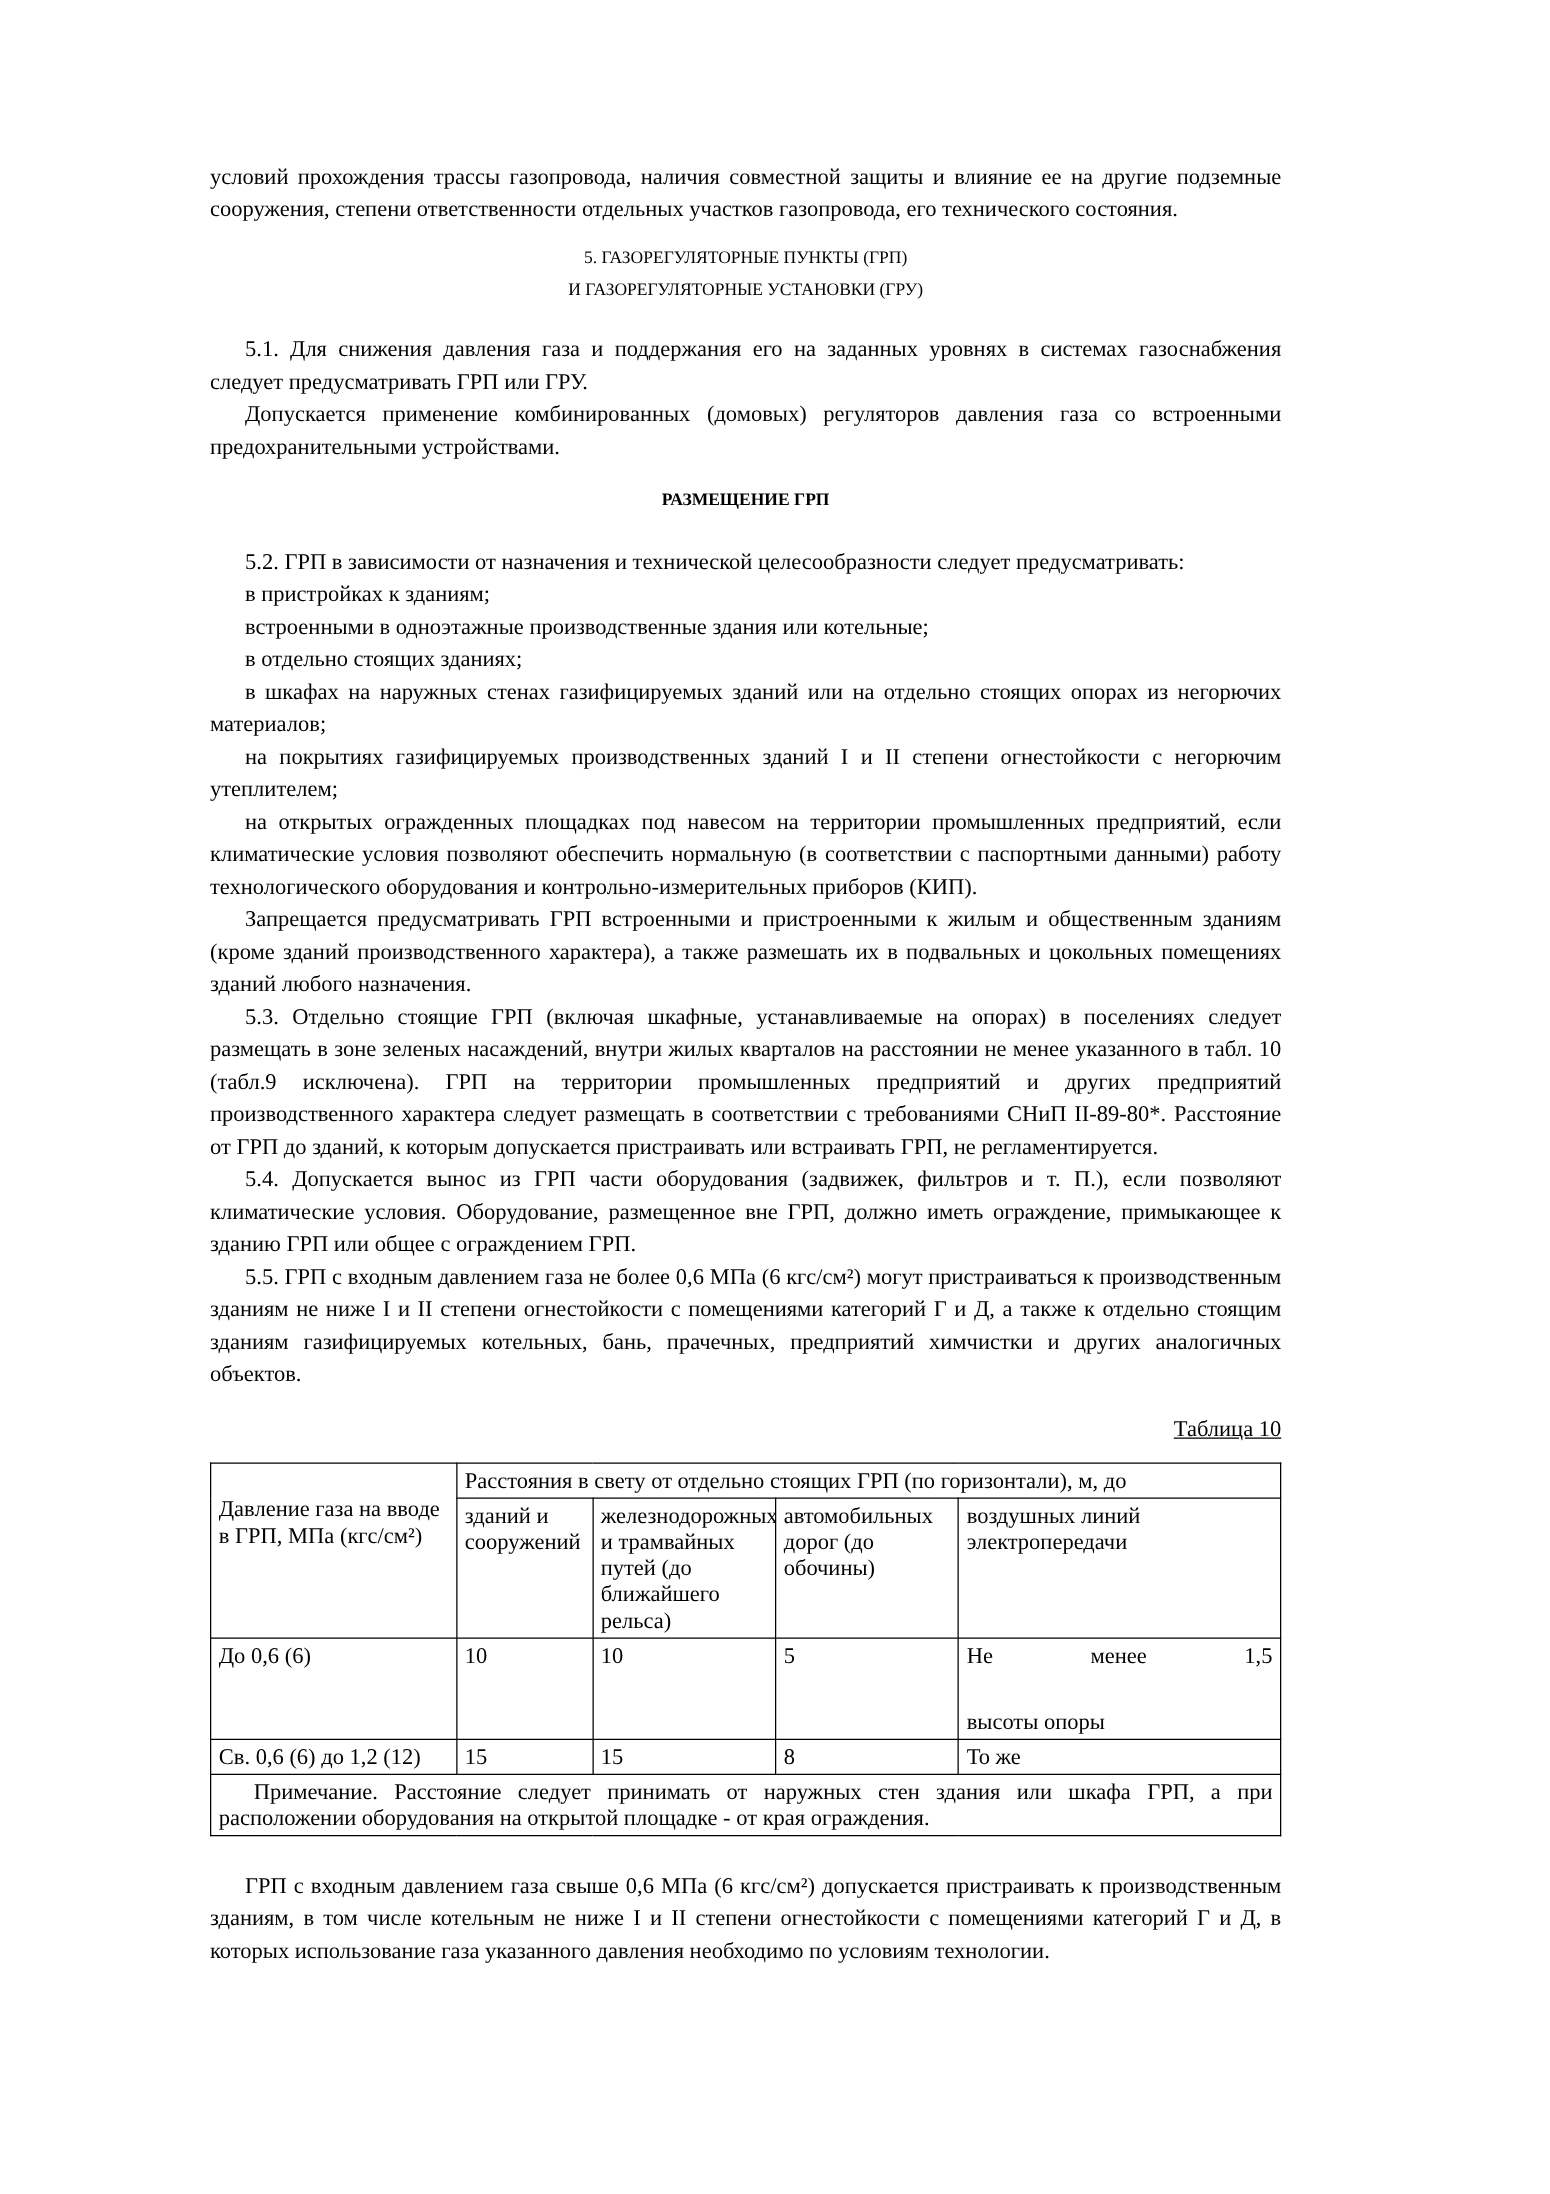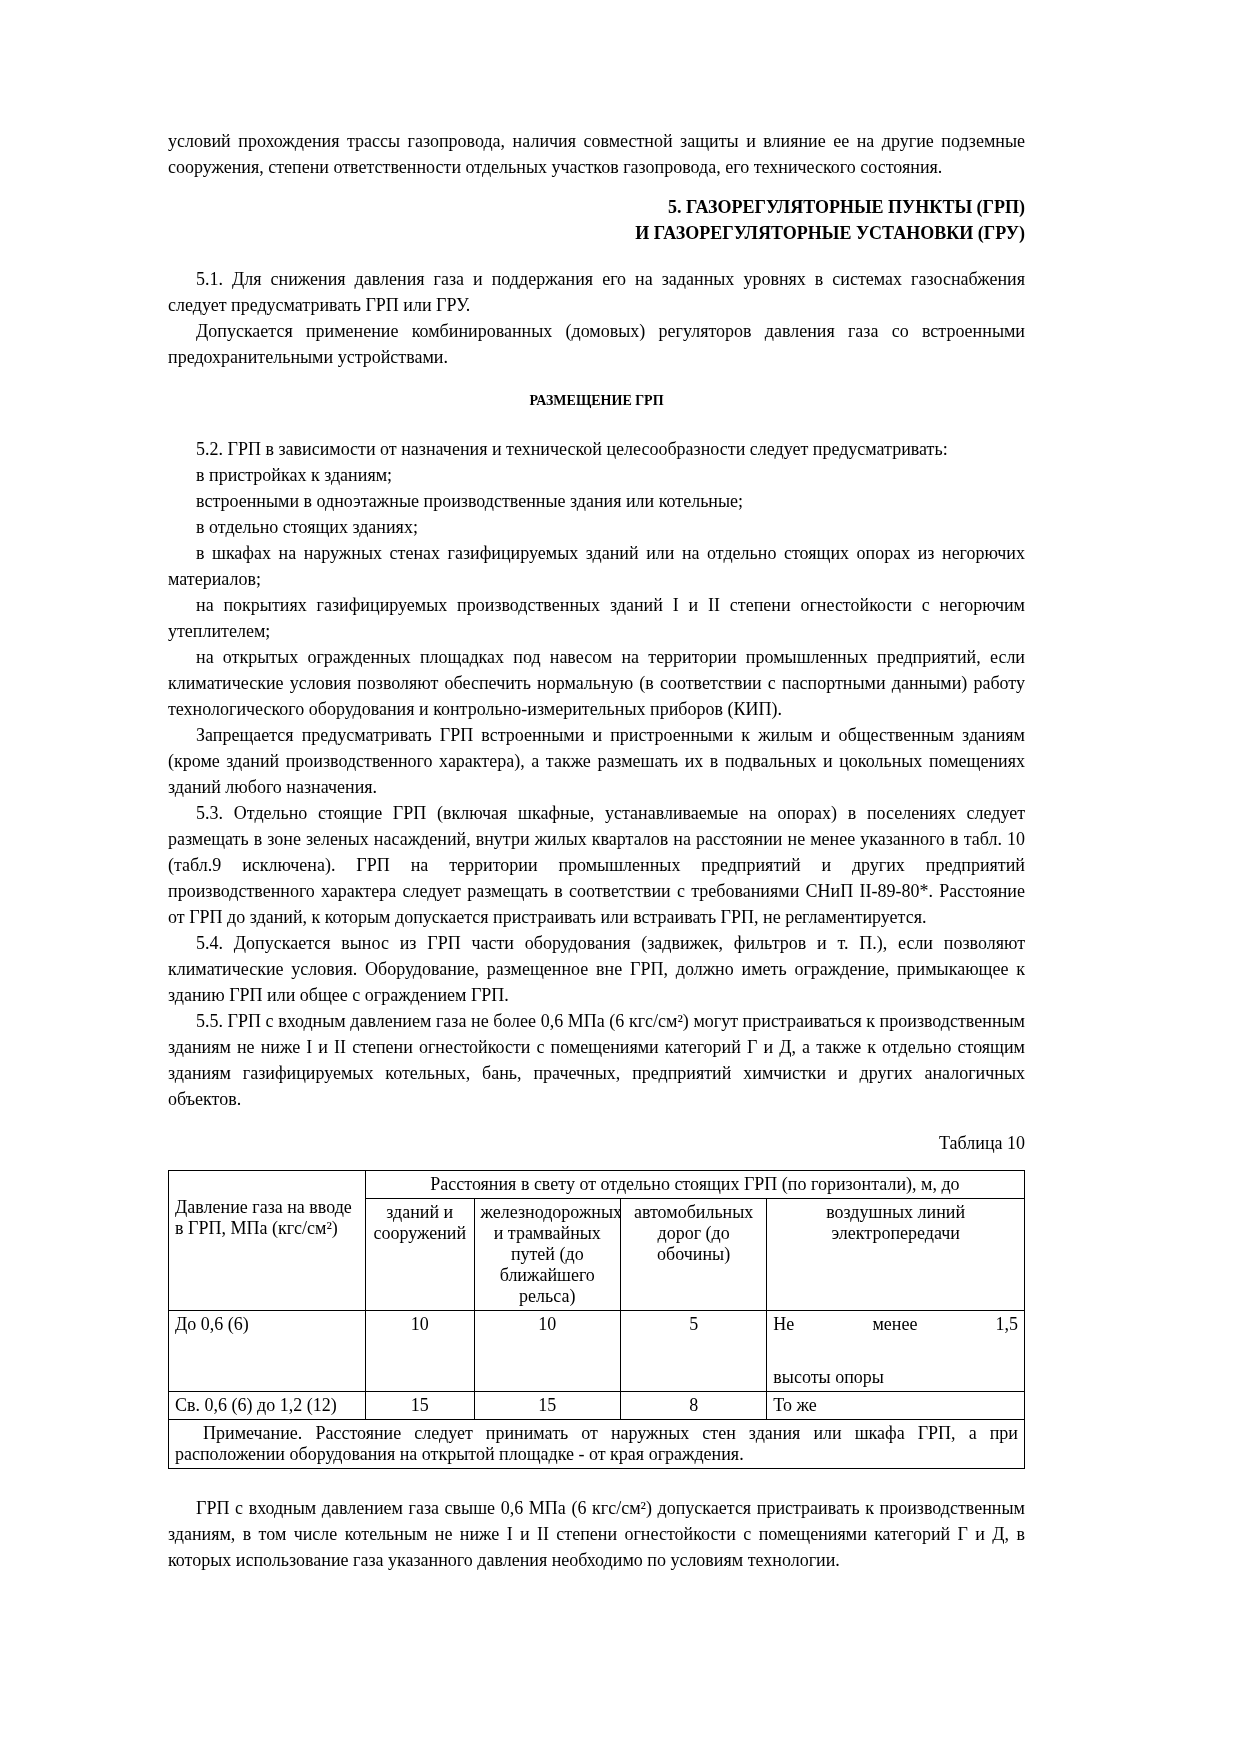--- a/index.html
+++ b/index.html
@@ -18,51 +18,52 @@
     line-height: 26px;
     overflow: hidden;
   }
   .para {
     text-align: justify;
     text-indent: 28px;
   }
   .no-indent { text-indent: 0; }
   .num { font-weight: normal; }
   .heading {
-    font-size: 18px;
-    font-weight: bold;
-    text-align: right;
+    font-size: 14px;
+    font-weight: normal;
+    text-align: center;
     line-height: 26px;
     margin: 14px 0 20px 0;
   }
   .heading .hline { display: block; }
   .subheading {
     font-size: 14px;
     font-weight: bold;
     text-align: center;
     margin: 18px 0 22px 0;
   }
   .table-caption {
     text-align: right;
     margin: 18px 0 14px 0;
+    text-decoration: underline;
   }
   table.tbl {
     border-collapse: collapse;
     width: 100%;
     font-size: 18px;
     line-height: 21px;
     table-layout: fixed;
   }
   table.tbl td {
     border: 1px solid #000000;
     padding: 3px 6px;
     vertical-align: top;
     overflow: hidden;
   }
-  .center { text-align: center; }
+  .center { }
   .stub-cell {
     text-align: left;
     padding-top: 26px !important;
   }
   .note-cell {
     text-align: justify;
     text-indent: 28px;
   }
   .spread {
     display: block;

